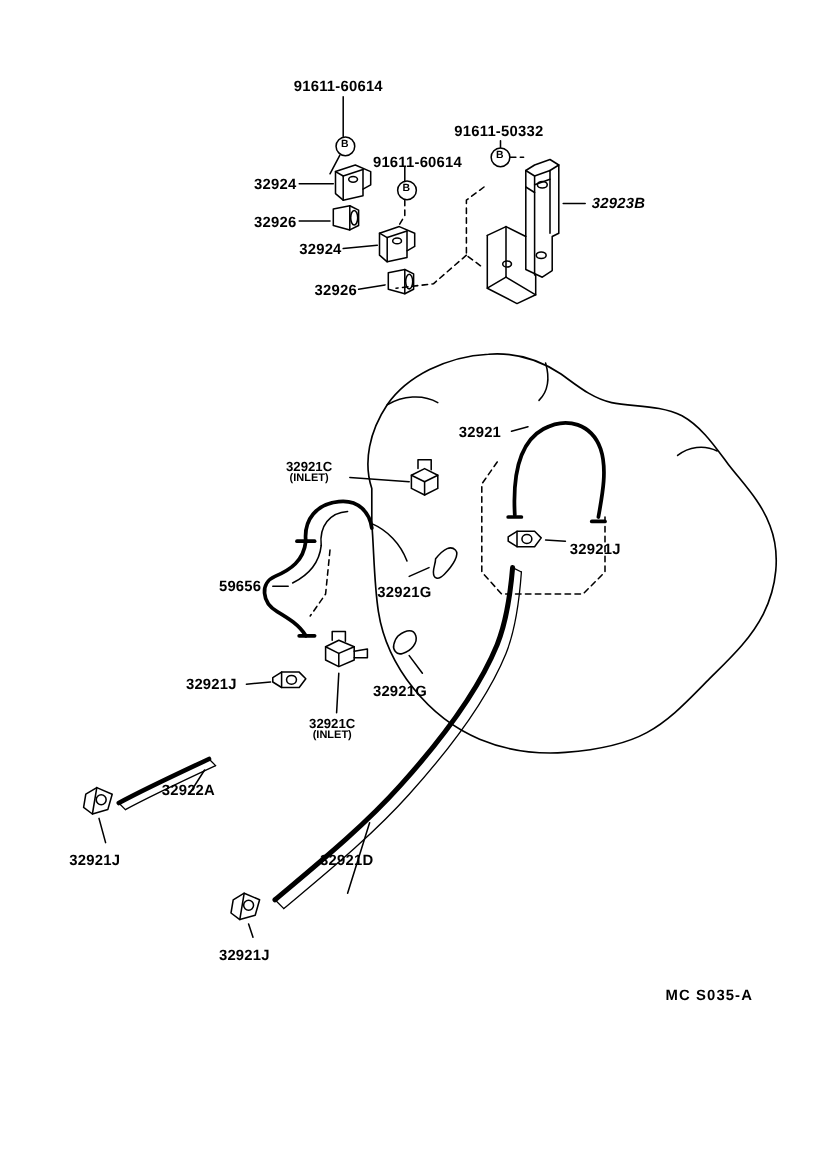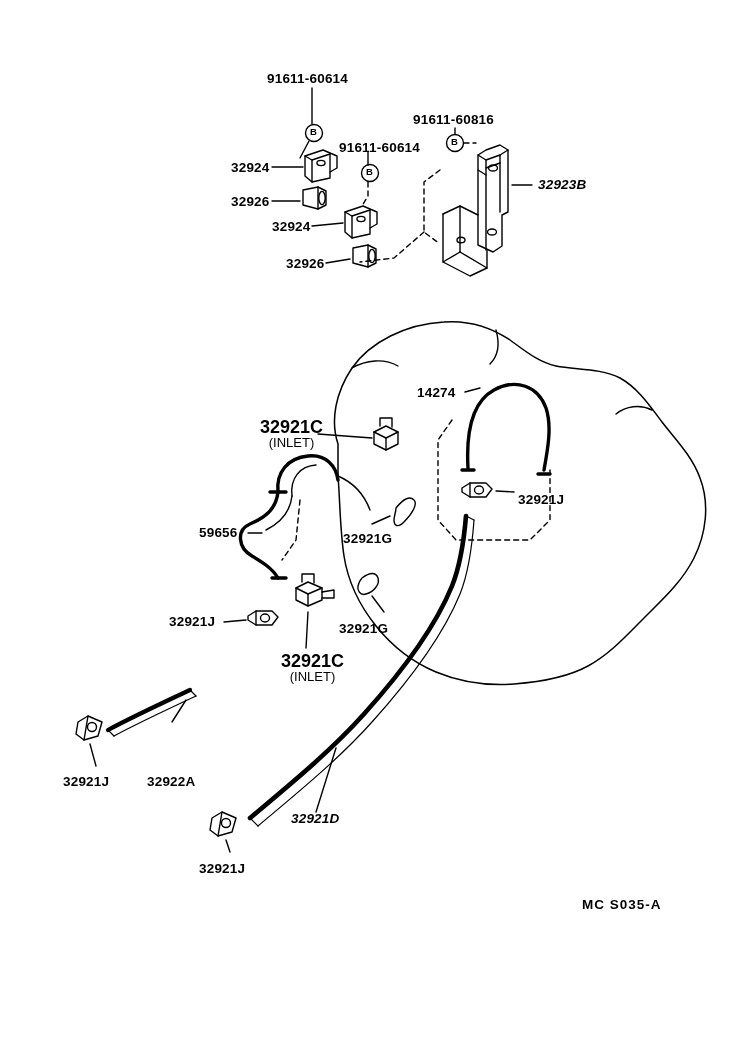--- a/index.html
+++ b/index.html
@@ -47,27 +47,27 @@
     letter-spacing: 1px;
   }
   .lbl-stack {
     position: absolute;
     text-align: center;
     font-family: "Liberation Sans", sans-serif;
     line-height: 1.0;
     white-space: nowrap;
   }
   .lbl-stack .main {
-    font-size: 18px;
+    font-size: 12px;
     font-weight: bold;
     display: block;
   }
   .lbl-stack .sub {
-    font-size: 13px;
-    font-weight: normal;
+    font-size: 10px;
+    font-weight: bold;
     display: block;
   }
 </style>
 </head>
 <body>
 
 <div id="diagram-root">
 
   <svg class="diagram-svg" viewBox="0 0 752 1056">
     <g fill="none" stroke="#000000" stroke-width="1.4" stroke-linecap="round" stroke-linejoin="round">
@@ -233,50 +233,50 @@
 
       <path d="M 212,818 L 222,812 L 236,818 L 232,832 L 218,836 L 210,830 Z"></path>
       <path d="M 222,812 L 218,836"></path>
       <ellipse cx="226" cy="823" rx="4.5" ry="4.5"></ellipse>
       <path d="M 230,852 L 226,840"></path>
 
     </g>
   </svg>
 
   <div class="lbl" style="left:267px; top:72px;">91611-60614</div>
-  <div class="lbl" style="left:413px; top:113px;">91611-60816</div>
+  <div class="lbl" style="left:413px; top:113px;">91611-50332</div>
   <div class="lbl" style="left:231px; top:161px;">32924</div>
   <div class="lbl" style="left:339px; top:141px;">91611-60614</div>
   <div class="lbl" style="left:538px; top:178px;font-style:italic;">32923B</div>
   <div class="lbl" style="left:231px; top:195px;">32926</div>
   <div class="lbl" style="left:272px; top:220px;">32924</div>
   <div class="lbl" style="left:286px; top:257px;">32926</div>
 
-  <div class="lbl" style="left:417px; top:386px;">14274</div>
+  <div class="lbl" style="left:417px; top:386px;">32921</div>
 
   <div class="lbl-stack" style="left:260px; top:418px;">
     <span class="main">32921C</span>
     <span class="sub">(INLET)</span>
   </div>
 
   <div class="lbl" style="left:518px; top:493px;">32921J</div>
   <div class="lbl" style="left:199px; top:526px;">59656</div>
   <div class="lbl" style="left:343px; top:532px;">32921G</div>
   <div class="lbl" style="left:169px; top:615px;">32921J</div>
 
   <div class="lbl-stack" style="left:281px; top:652px;">
     <span class="main">32921C</span>
     <span class="sub">(INLET)</span>
   </div>
 
   <div class="lbl" style="left:339px; top:622px;">32921G</div>
-  <div class="lbl" style="left:147px; top:775px;text-align:center;">32922A</div>
+  <div class="lbl" style="left:147px; top:712px;text-align:center;">32922A</div>
   <div class="lbl" style="left:63px;  top:775px;">32921J</div>
-  <div class="lbl" style="left:291px; top:812px;font-style:italic;">32921D</div>
+  <div class="lbl" style="left:291px; top:775px;">32921D</div>
   <div class="lbl" style="left:199px; top:862px;">32921J</div>
 
   <div class="lbl small" style="left:310px; top:127px;">B</div>
   <div class="lbl small" style="left:366px; top:167px;">B</div>
   <div class="lbl small" style="left:451px; top:137px;">B</div>
 
-  <div class="lbl code" style="left:582px; top:898px;">MC  S035-A</div>
+  <div class="lbl code" style="left:605px; top:898px;">MC  S035-A</div>
 
 </div>
 
 </body></html>

